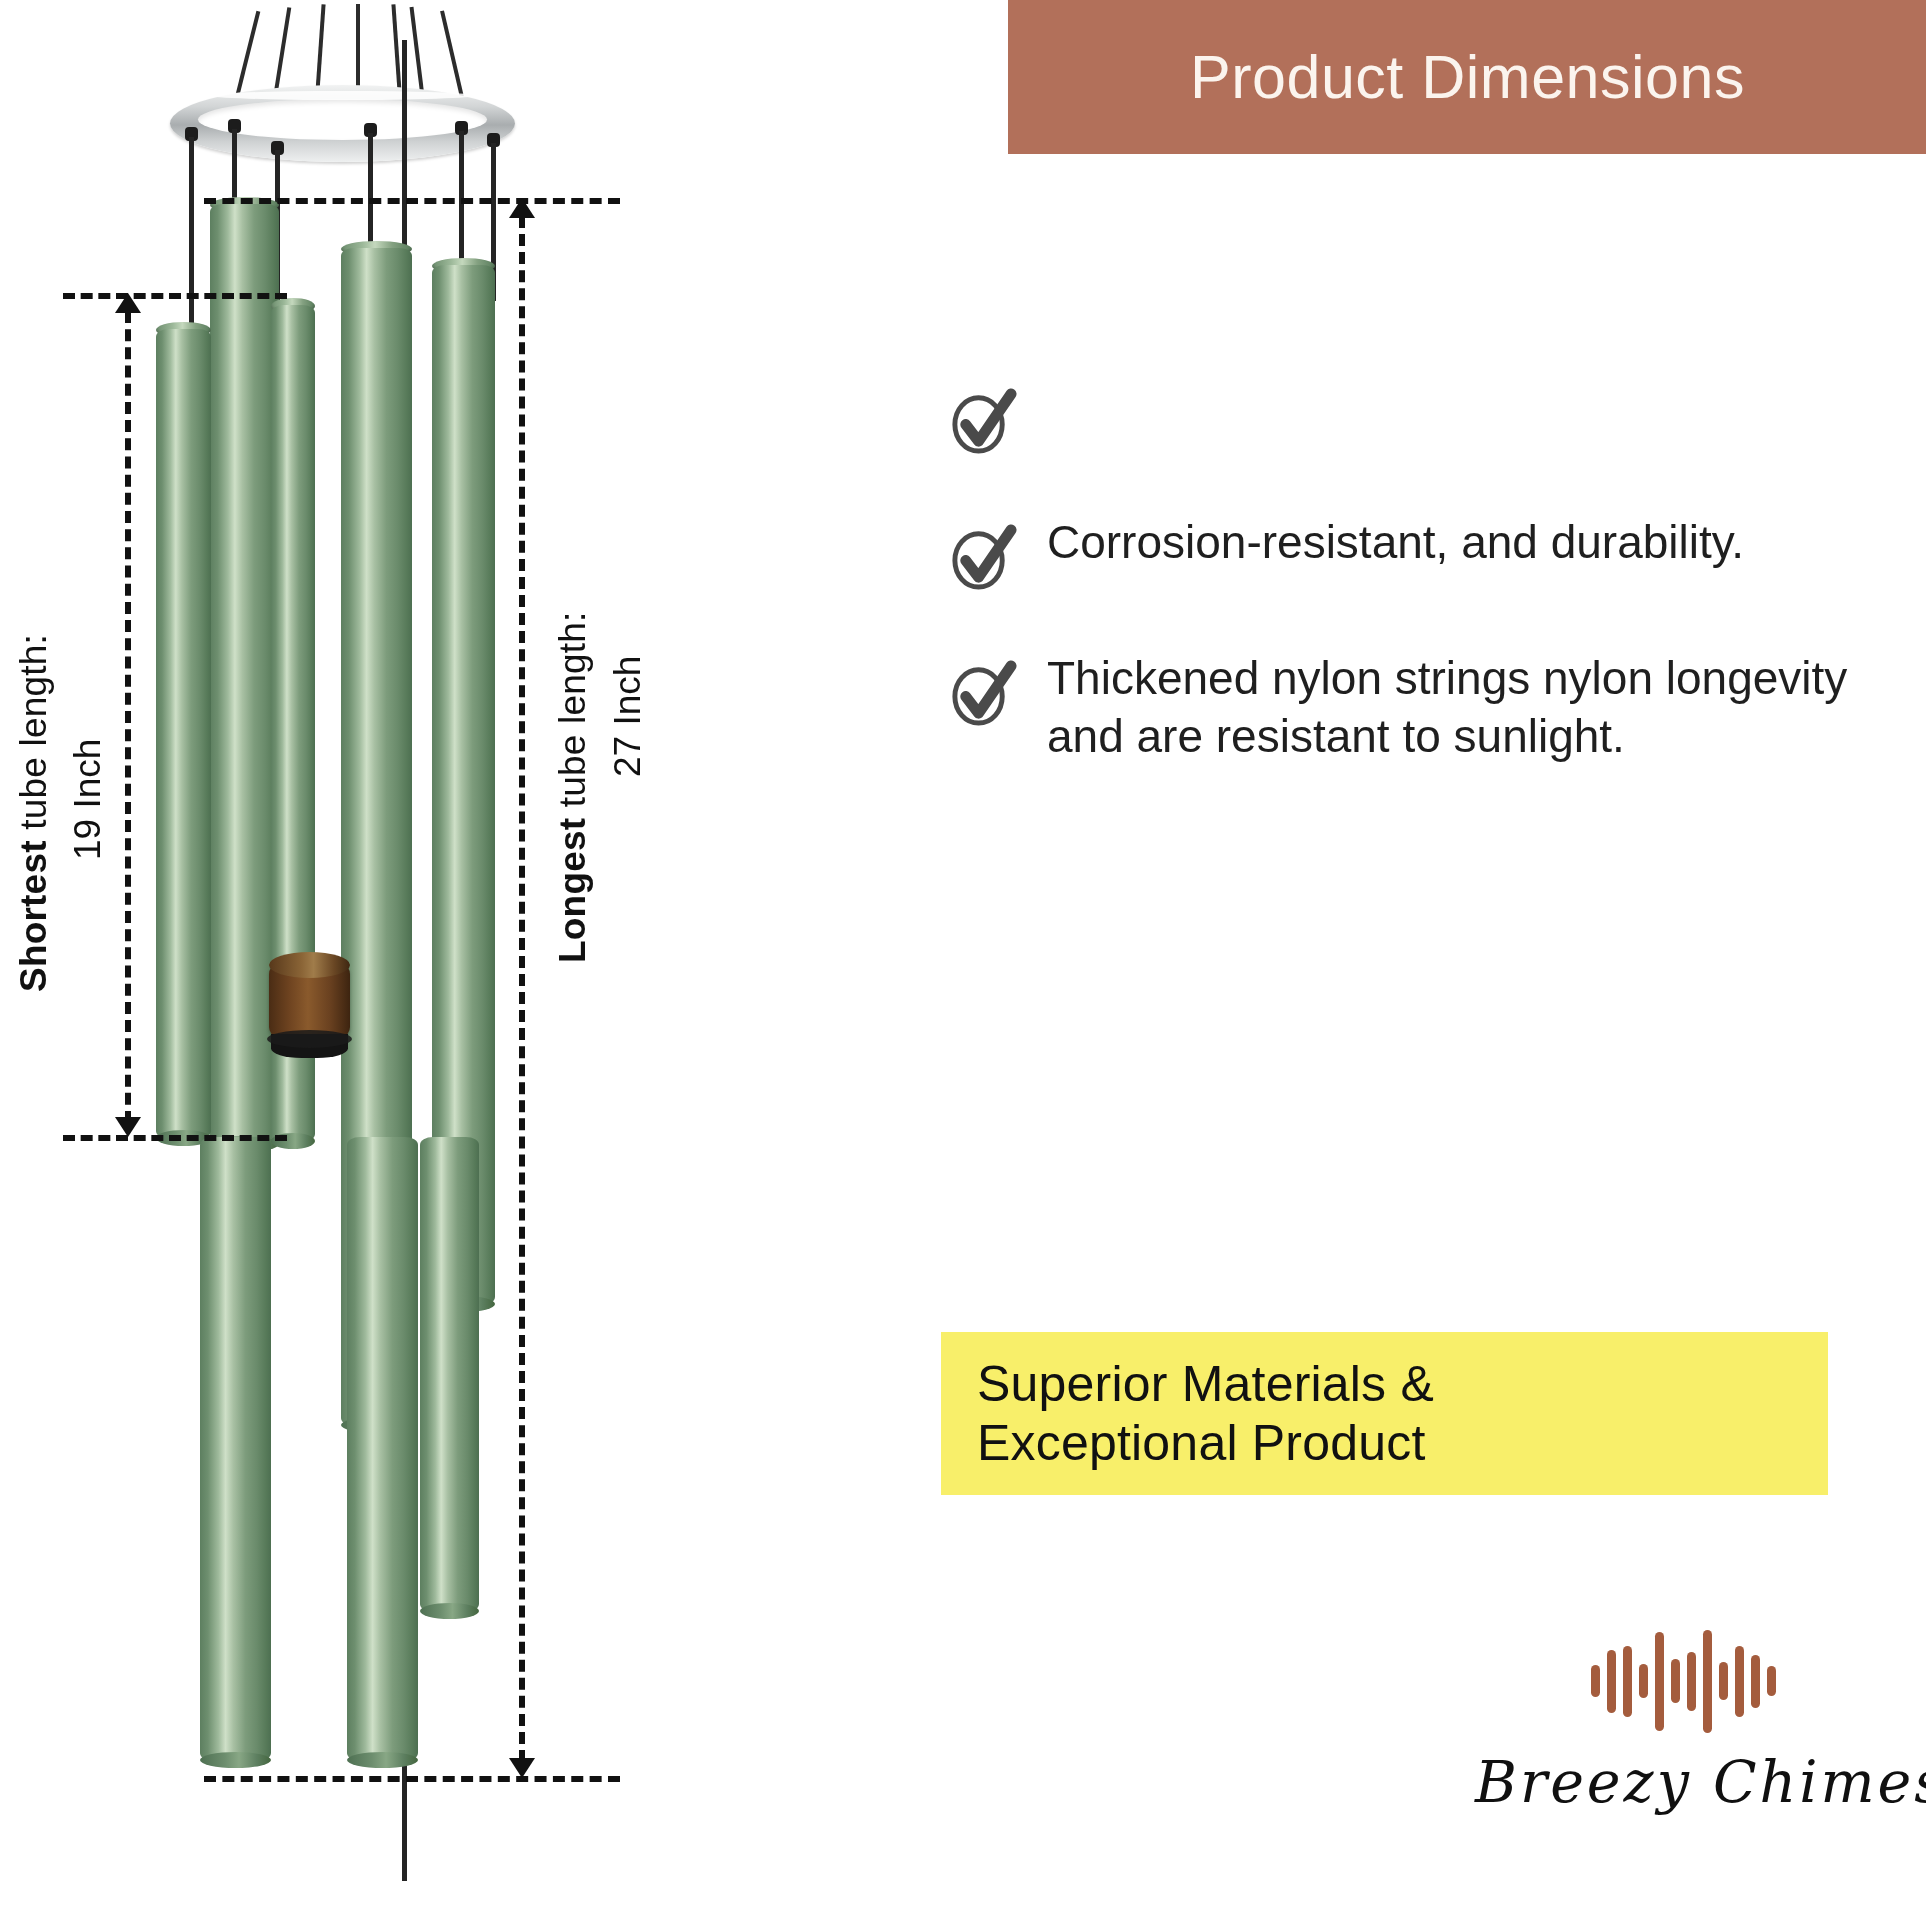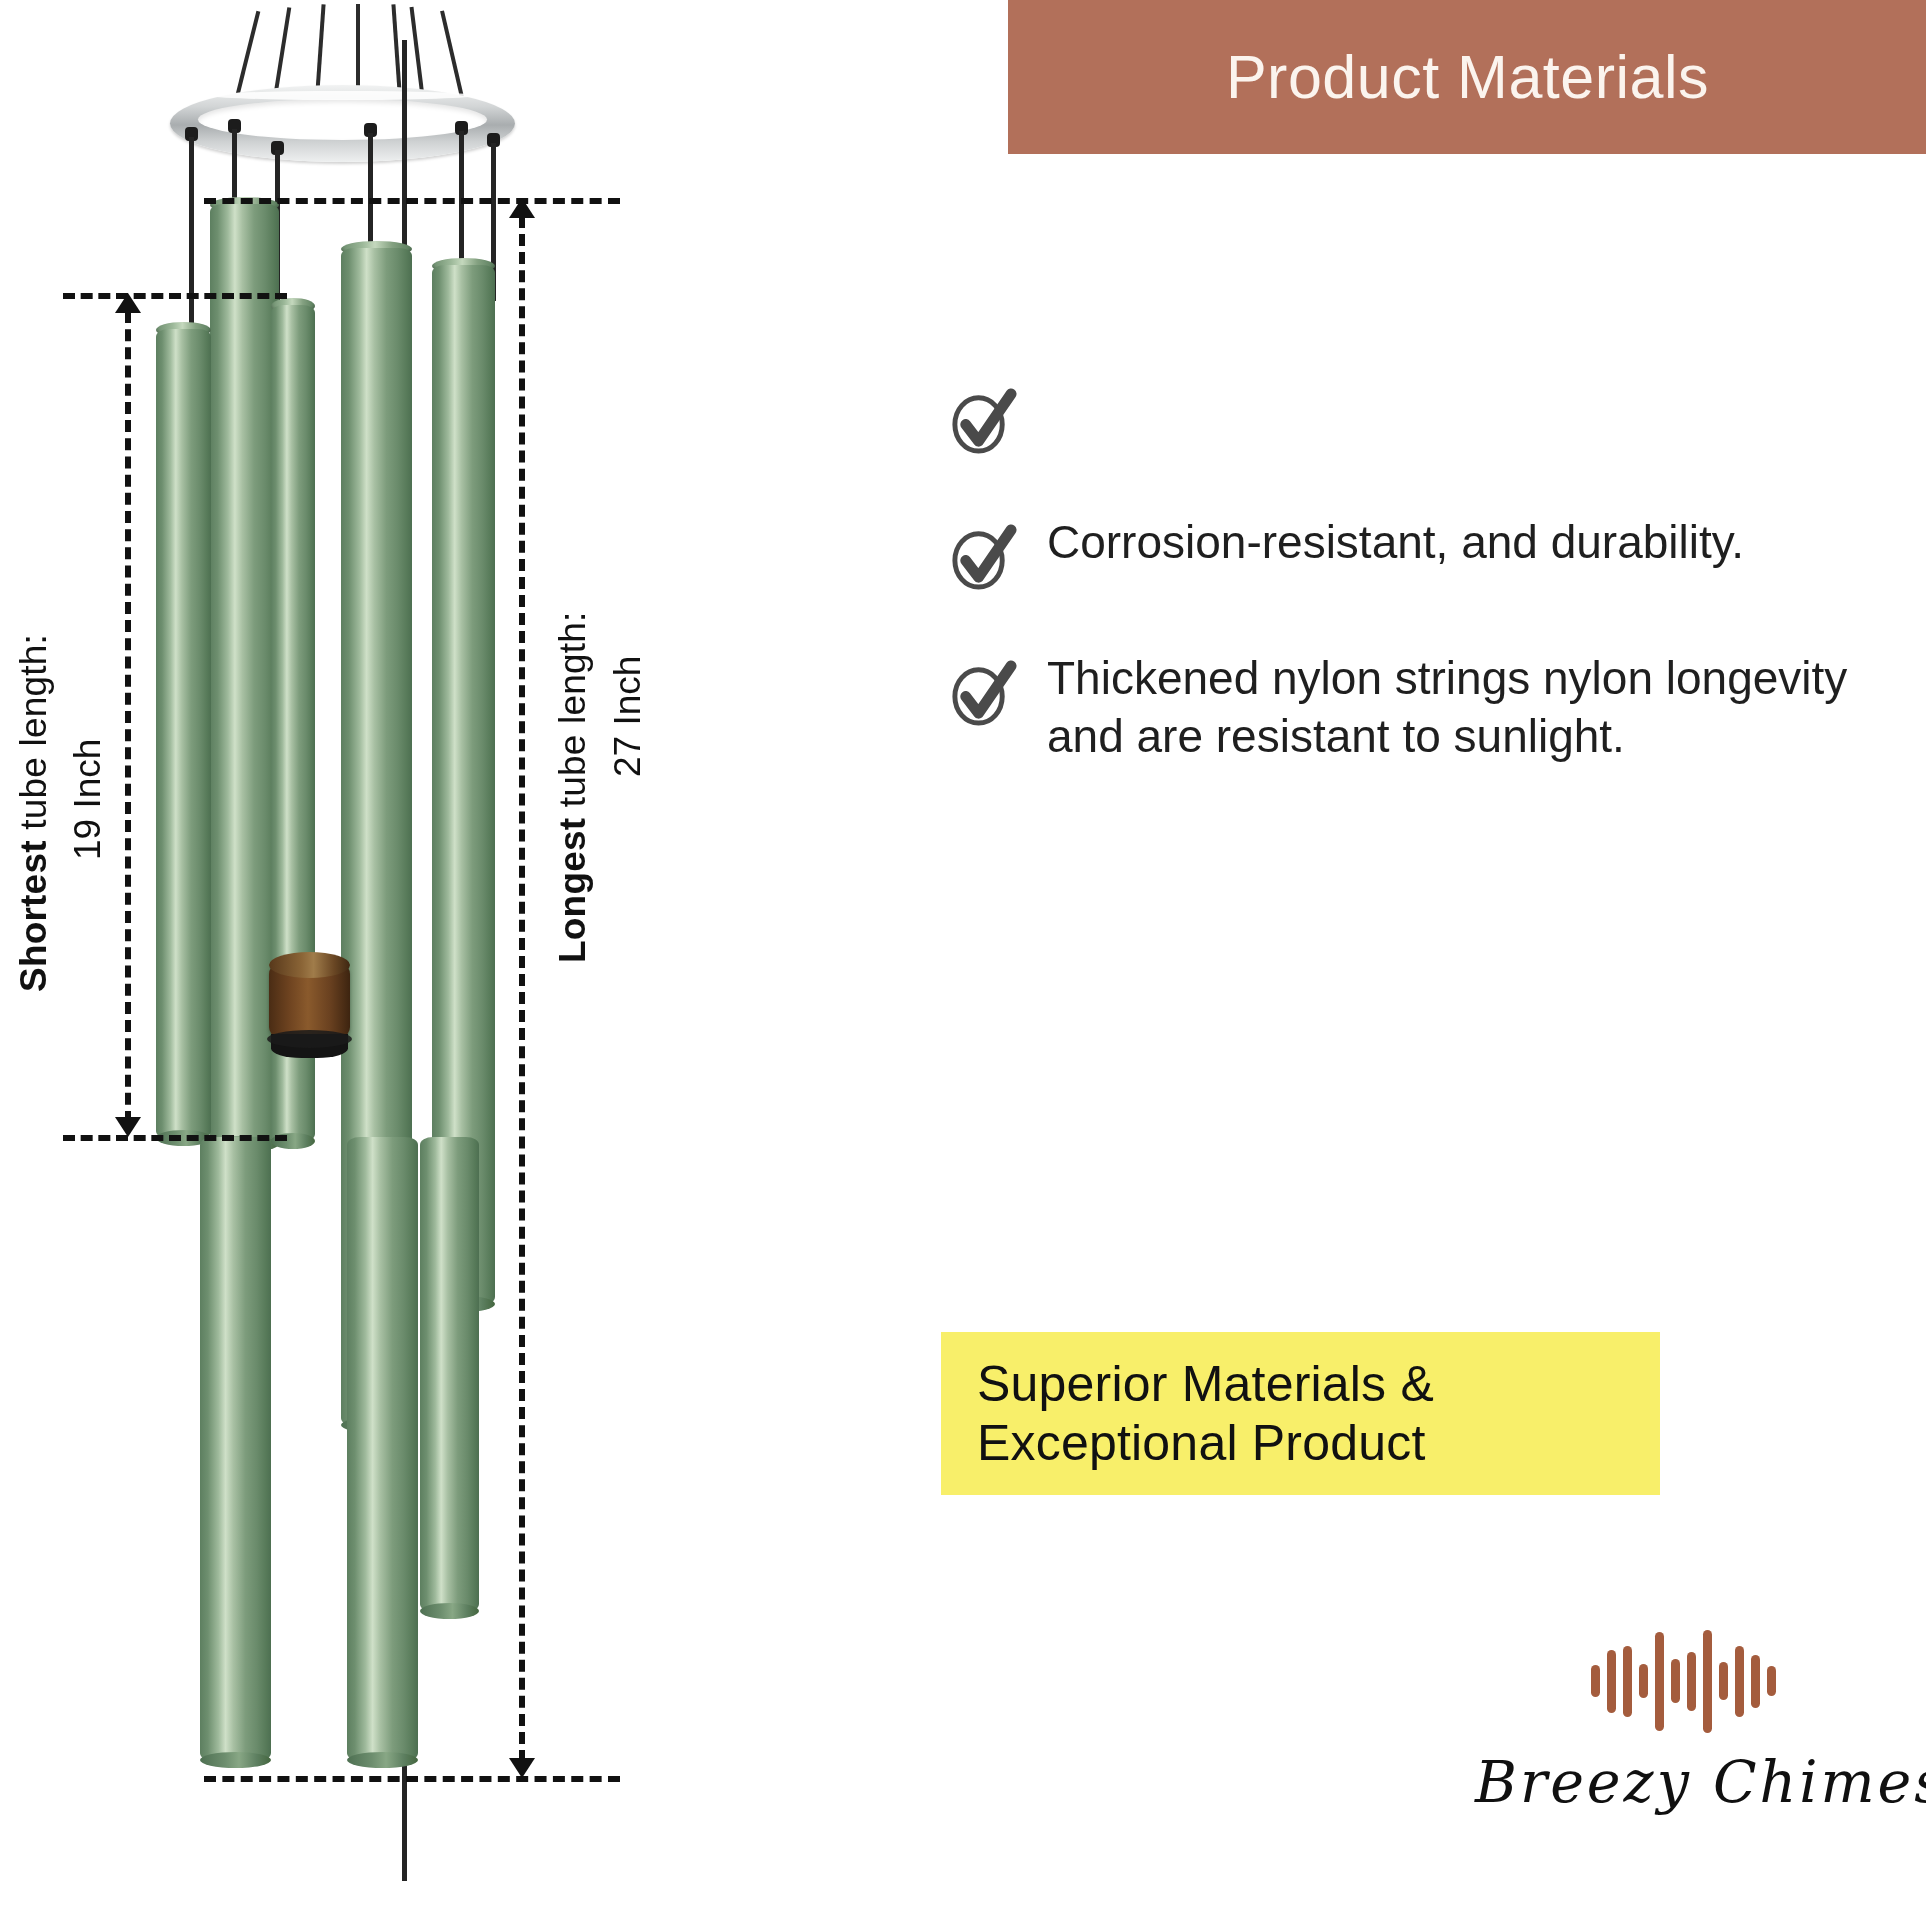--- a/index.html
+++ b/index.html
@@ -227,21 +227,21 @@
     font-size: 46px;
     line-height: 1.26;
     font-family: "Liberation Sans", sans-serif;
     font-weight: 400;
     max-width: 861px;
   }
 
   #highlight-box {
     position: absolute;
     left: 941px; top: 1332px;
-    width: 719px; height: 163px;
+    width: 887px; height: 163px;
     background: #f8ef6a;
     display: flex;
     flex-direction: column;
     justify-content: center;
     padding-left: 36px;
     box-sizing: border-box;
   }
   .highlight-line {
     color: #111111;
     font-size: 50px;
@@ -392,21 +392,21 @@
     </div>
     <div class="dim-value" style="left:109px;top:818px;transform:rotate(-90deg);">19 Inch</div>
 
     <div class="dim-label" style="left:594px;top:921px;transform:rotate(-90deg);">
       <span class="bold">Longest</span><span> tube length:</span>
     </div>
     <div class="dim-value" style="left:649px;top:735px;transform:rotate(-90deg);">27 Inch</div>
   </div>
 
   <div id="header-banner">
-    <div id="header-title">Product Materials</div>
+    <div id="header-title">Product Dimensions</div>
   </div>
 
   <div id="bullet-list">
 
 
     <div class="bullet-row">
       <span class="check-icon">
         <svg viewBox="0 0 74 74" width="73" height="73">
           <ellipse cx="33" cy="41" rx="24" ry="27" fill="none" stroke="#4a4a4a" stroke-width="5"></ellipse>
           <path d="M20 41 L33 58 L66 10" fill="none" stroke="#4a4a4a" stroke-width="11" stroke-linecap="round" stroke-linejoin="round"></path>

